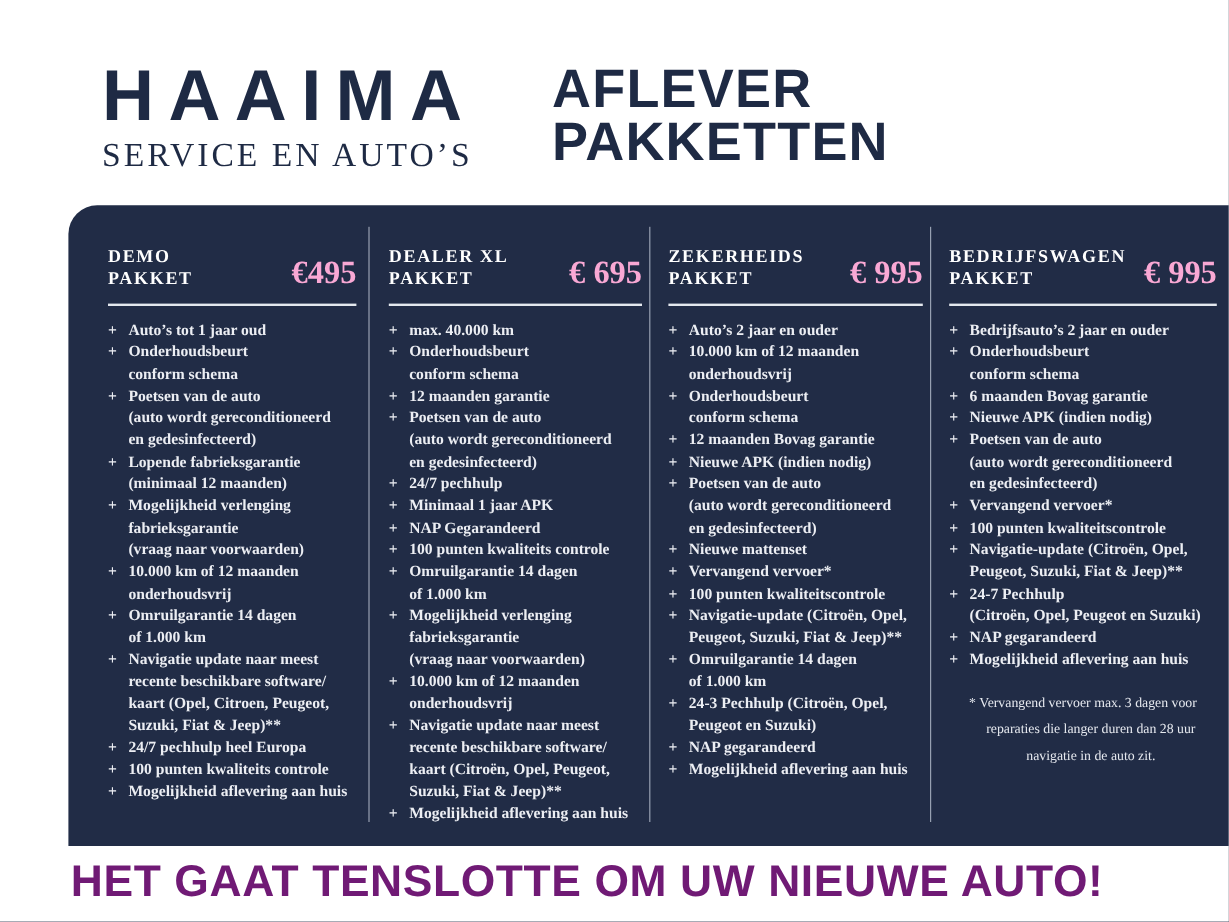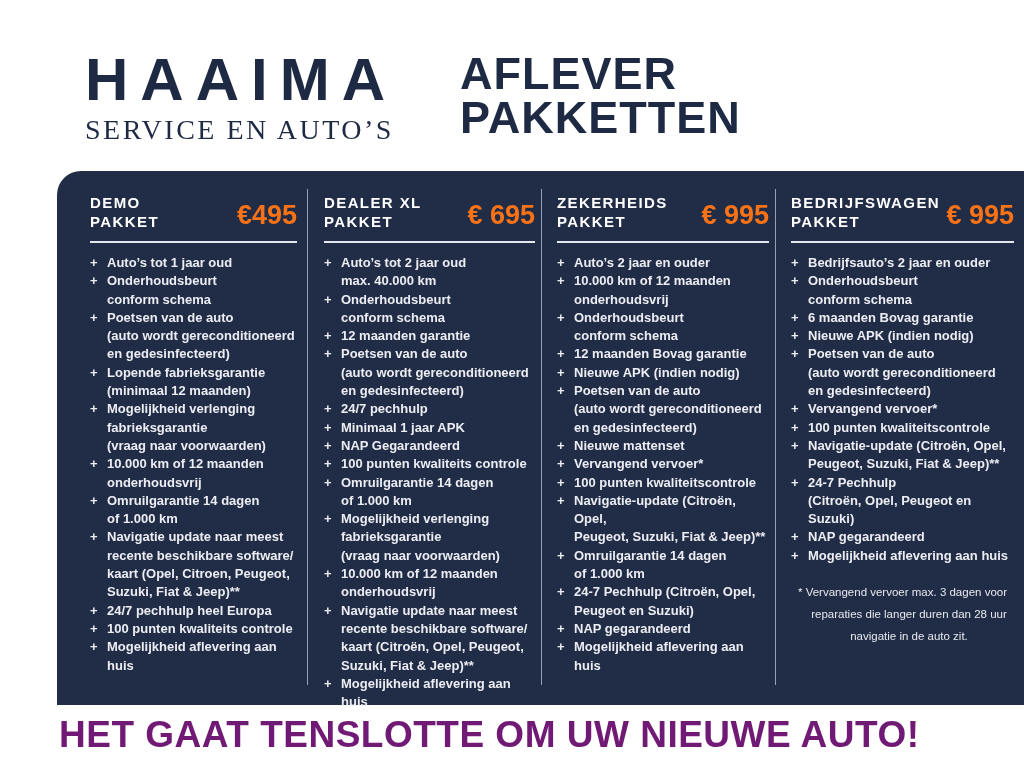--- a/index.html
+++ b/index.html
@@ -13,29 +13,29 @@
   .logo{position:absolute;left:85px;top:50px;color:#1e2a44;}
   .logo-title{font-size:60px;font-weight:bold;letter-spacing:12px;line-height:1;white-space:nowrap;}
   .logo-subtitle{font-size:28px;font-weight:400;letter-spacing:2.5px;margin-top:4px;white-space:nowrap;font-family:Liberation Serif, serif;}
   .page-title{position:absolute;left:460px;top:52px;color:#1e2a44;font-weight:bold;font-size:45px;line-height:44px;letter-spacing:1px;}
   
   .panel{
     position:absolute;left:57px;top:171px;width:967px;height:534px;
     background:#212c46;border-radius:24px 0 0 0;
     display:flex;box-sizing:border-box;color:#eceef3;
   }
-  .col{box-sizing:border-box;padding-top:22px;}
+  .col{box-sizing:border-box;padding-top:34px;font-family:Liberation Serif, serif;}
   .col-1{width:250px;padding-left:33px;padding-right:10px;}
   .col-2{width:233px;padding-left:16px;padding-right:6px;}
   .col-3{width:233px;padding-left:15px;padding-right:6px;}
   .col-4{flex:1;padding-left:15px;padding-right:10px;}
   .sep{width:1px;background:#97a0b1;margin:18px 0 20px 0;flex-shrink:0;}
   .col-head{display:flex;justify-content:space-between;align-items:flex-end;}
   .col-title{font-size:15px;font-weight:bold;letter-spacing:1.4px;line-height:19px;color:#ffffff;white-space:nowrap;}
-  .col-price{font-size:27px;font-weight:bold;color:#f97316;white-space:nowrap;padding-left:6px;}
+  .col-price{font-size:27px;font-weight:bold;color:#f9a8d4;white-space:nowrap;padding-left:6px;}
   .head-rule{height:2px;background:#e4e8ee;margin-top:10px;}
   .features{margin-top:11px;}
   .feature{display:flex;font-size:13px;font-weight:bold;line-height:18.3px;}
   .plus{width:17px;flex-shrink:0;}
   .ftext{flex:1;}
   .footnotes{margin-top:16px;font-size:11.5px;font-weight:500;line-height:22px;color:#e6e9ef;text-align:center;}
   .fnote-first{padding-left:0;}
   .fnote-rest{padding-left:13px;}
   
   .tagline{
@@ -153,21 +153,20 @@
           <div>DEALER XL</div>
           <div>PAKKET</div>
         </div>
         <div class="col-price">€ 695</div>
       </div>
       <div class="head-rule"></div>
       <div class="features">
         <div class="feature">
           <div class="plus">+</div>
           <div class="ftext">
-            <div>Auto’s tot 2 jaar oud</div>
             <div>max. 40.000 km</div>
           </div>
         </div>
         <div class="feature">
           <div class="plus">+</div>
           <div class="ftext">
             <div>Onderhoudsbeurt</div>
             <div>conform schema</div>
           </div>
         </div>
@@ -327,21 +326,21 @@
         <div class="feature">
           <div class="plus">+</div>
           <div class="ftext">
             <div>Omruilgarantie 14 dagen</div>
             <div>of 1.000 km</div>
           </div>
         </div>
         <div class="feature">
           <div class="plus">+</div>
           <div class="ftext">
-            <div>24-7 Pechhulp (Citroën, Opel,</div>
+            <div>24-3 Pechhulp (Citroën, Opel,</div>
             <div>Peugeot en Suzuki)</div>
           </div>
         </div>
         <div class="feature">
           <div class="plus">+</div>
           <div class="ftext">
             <div>NAP gegarandeerd</div>
           </div>
         </div>
         <div class="feature">

